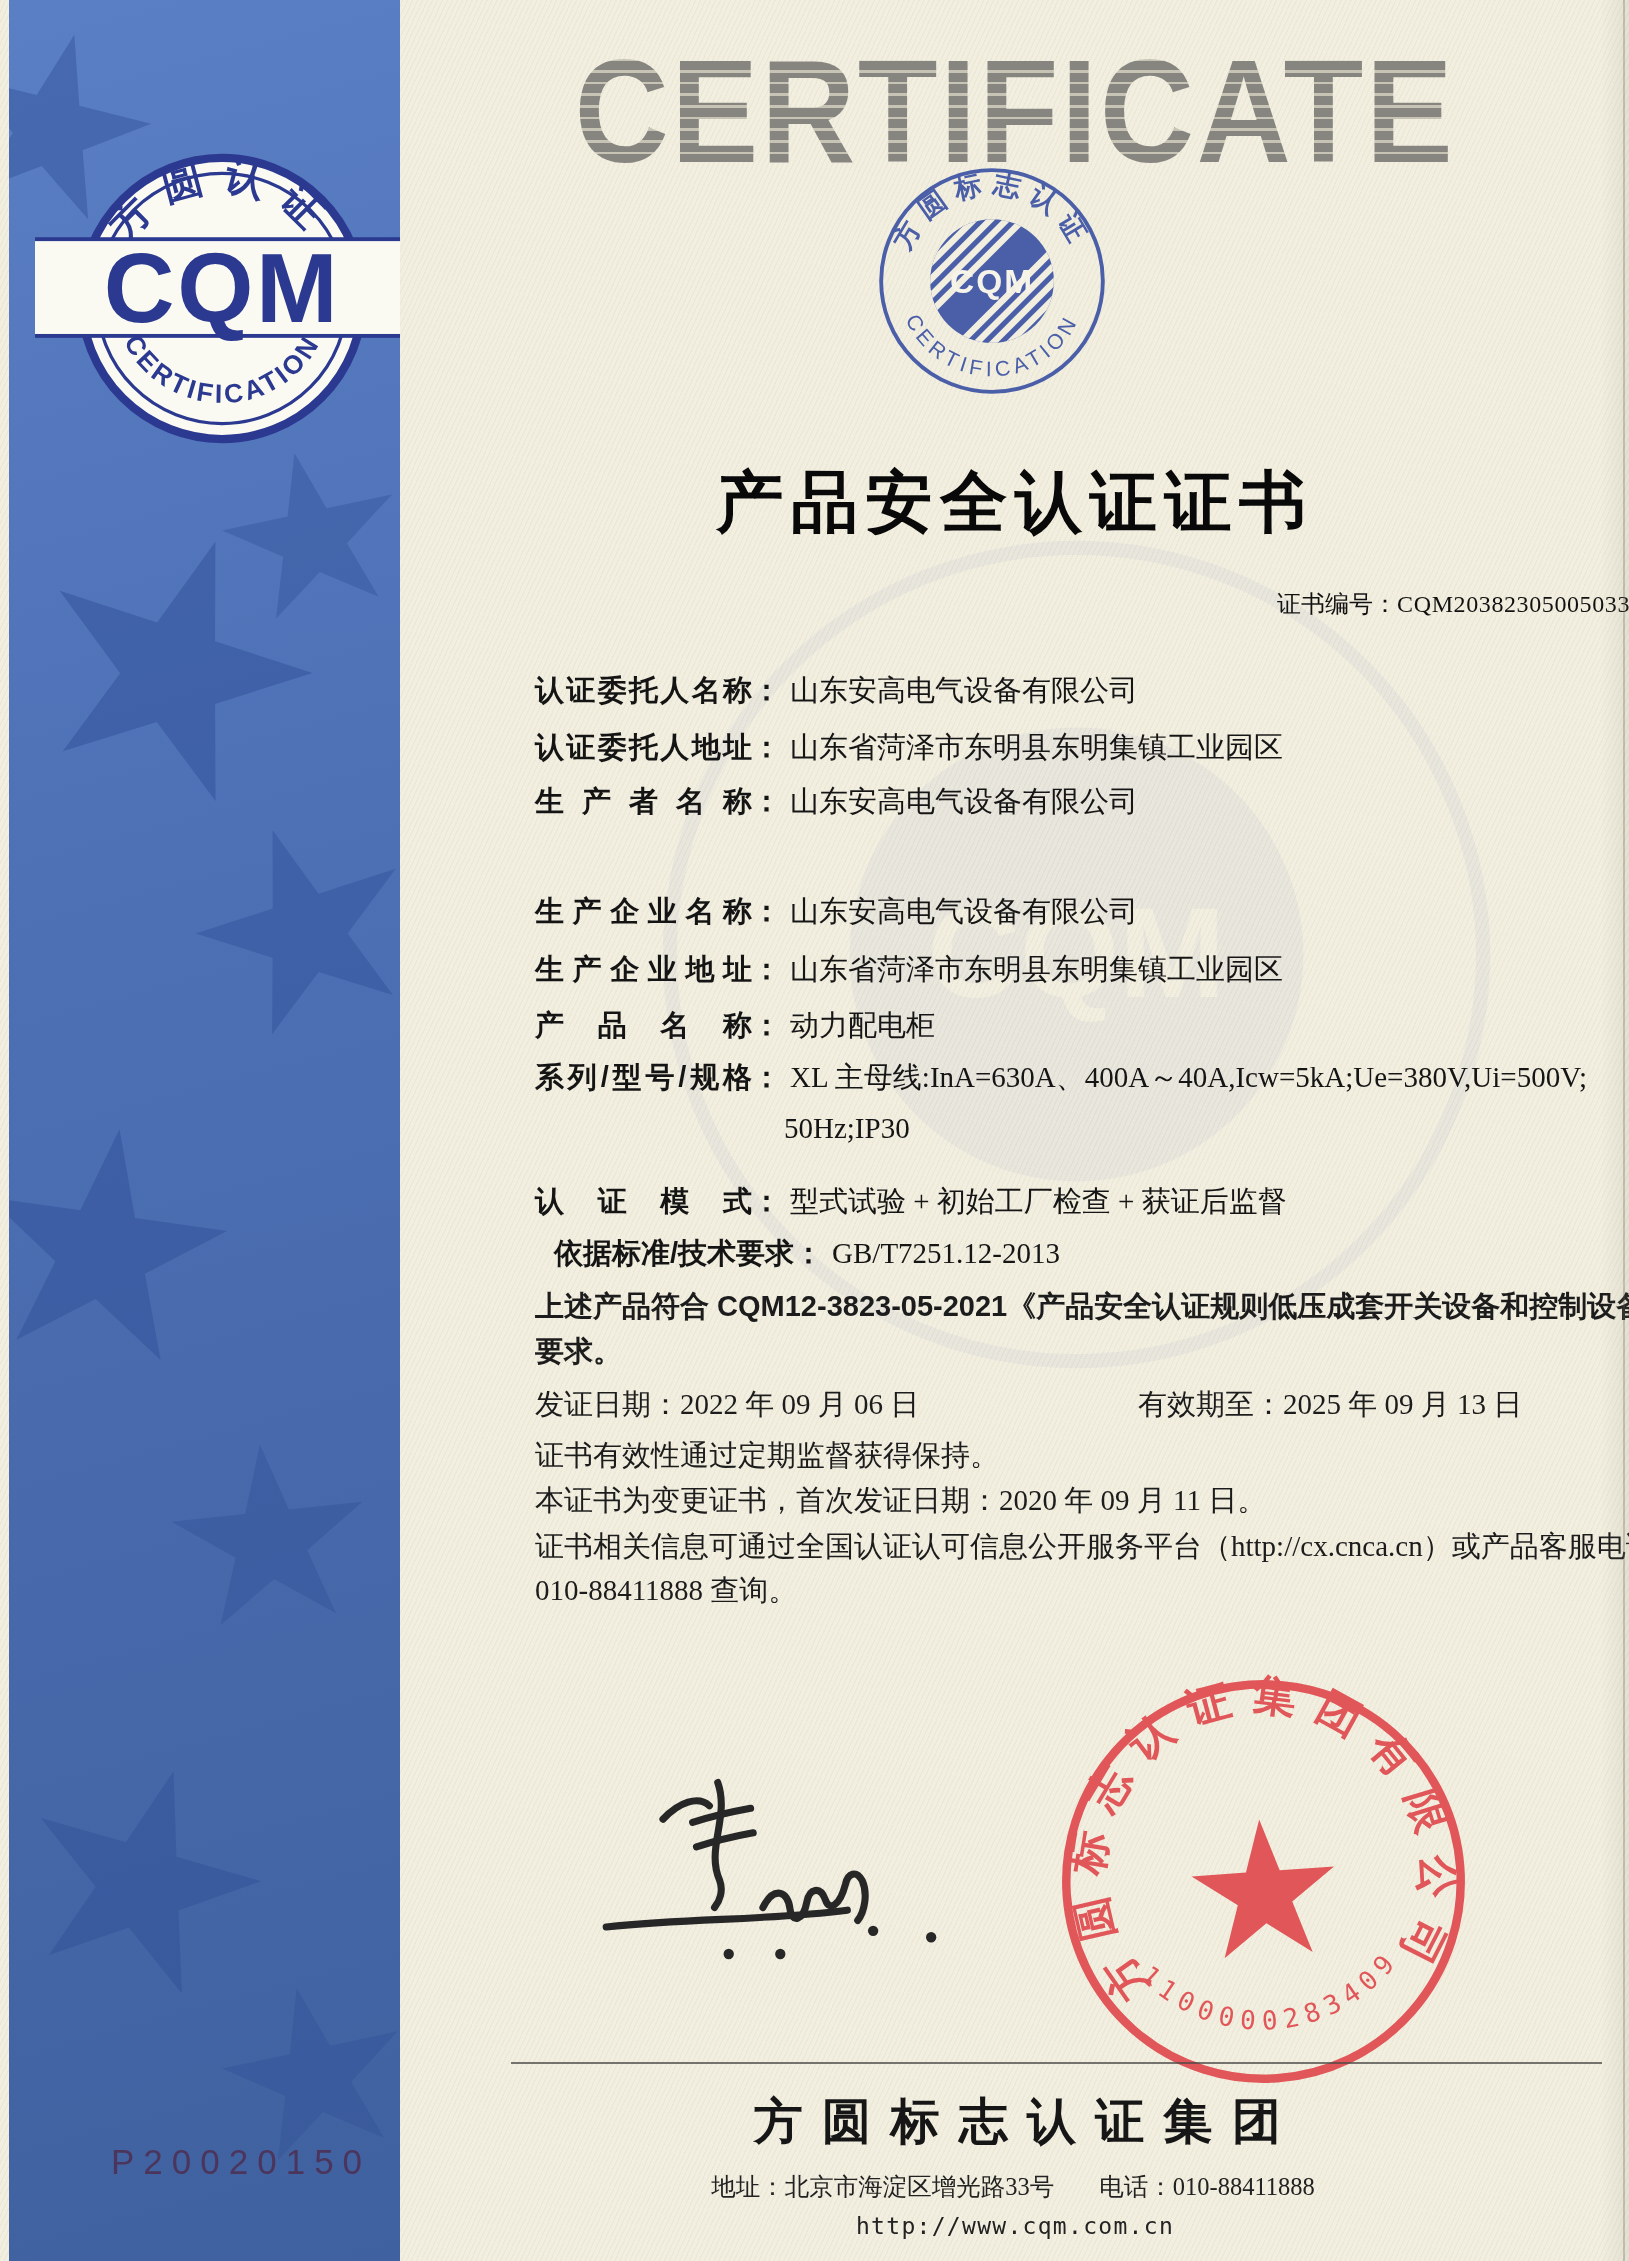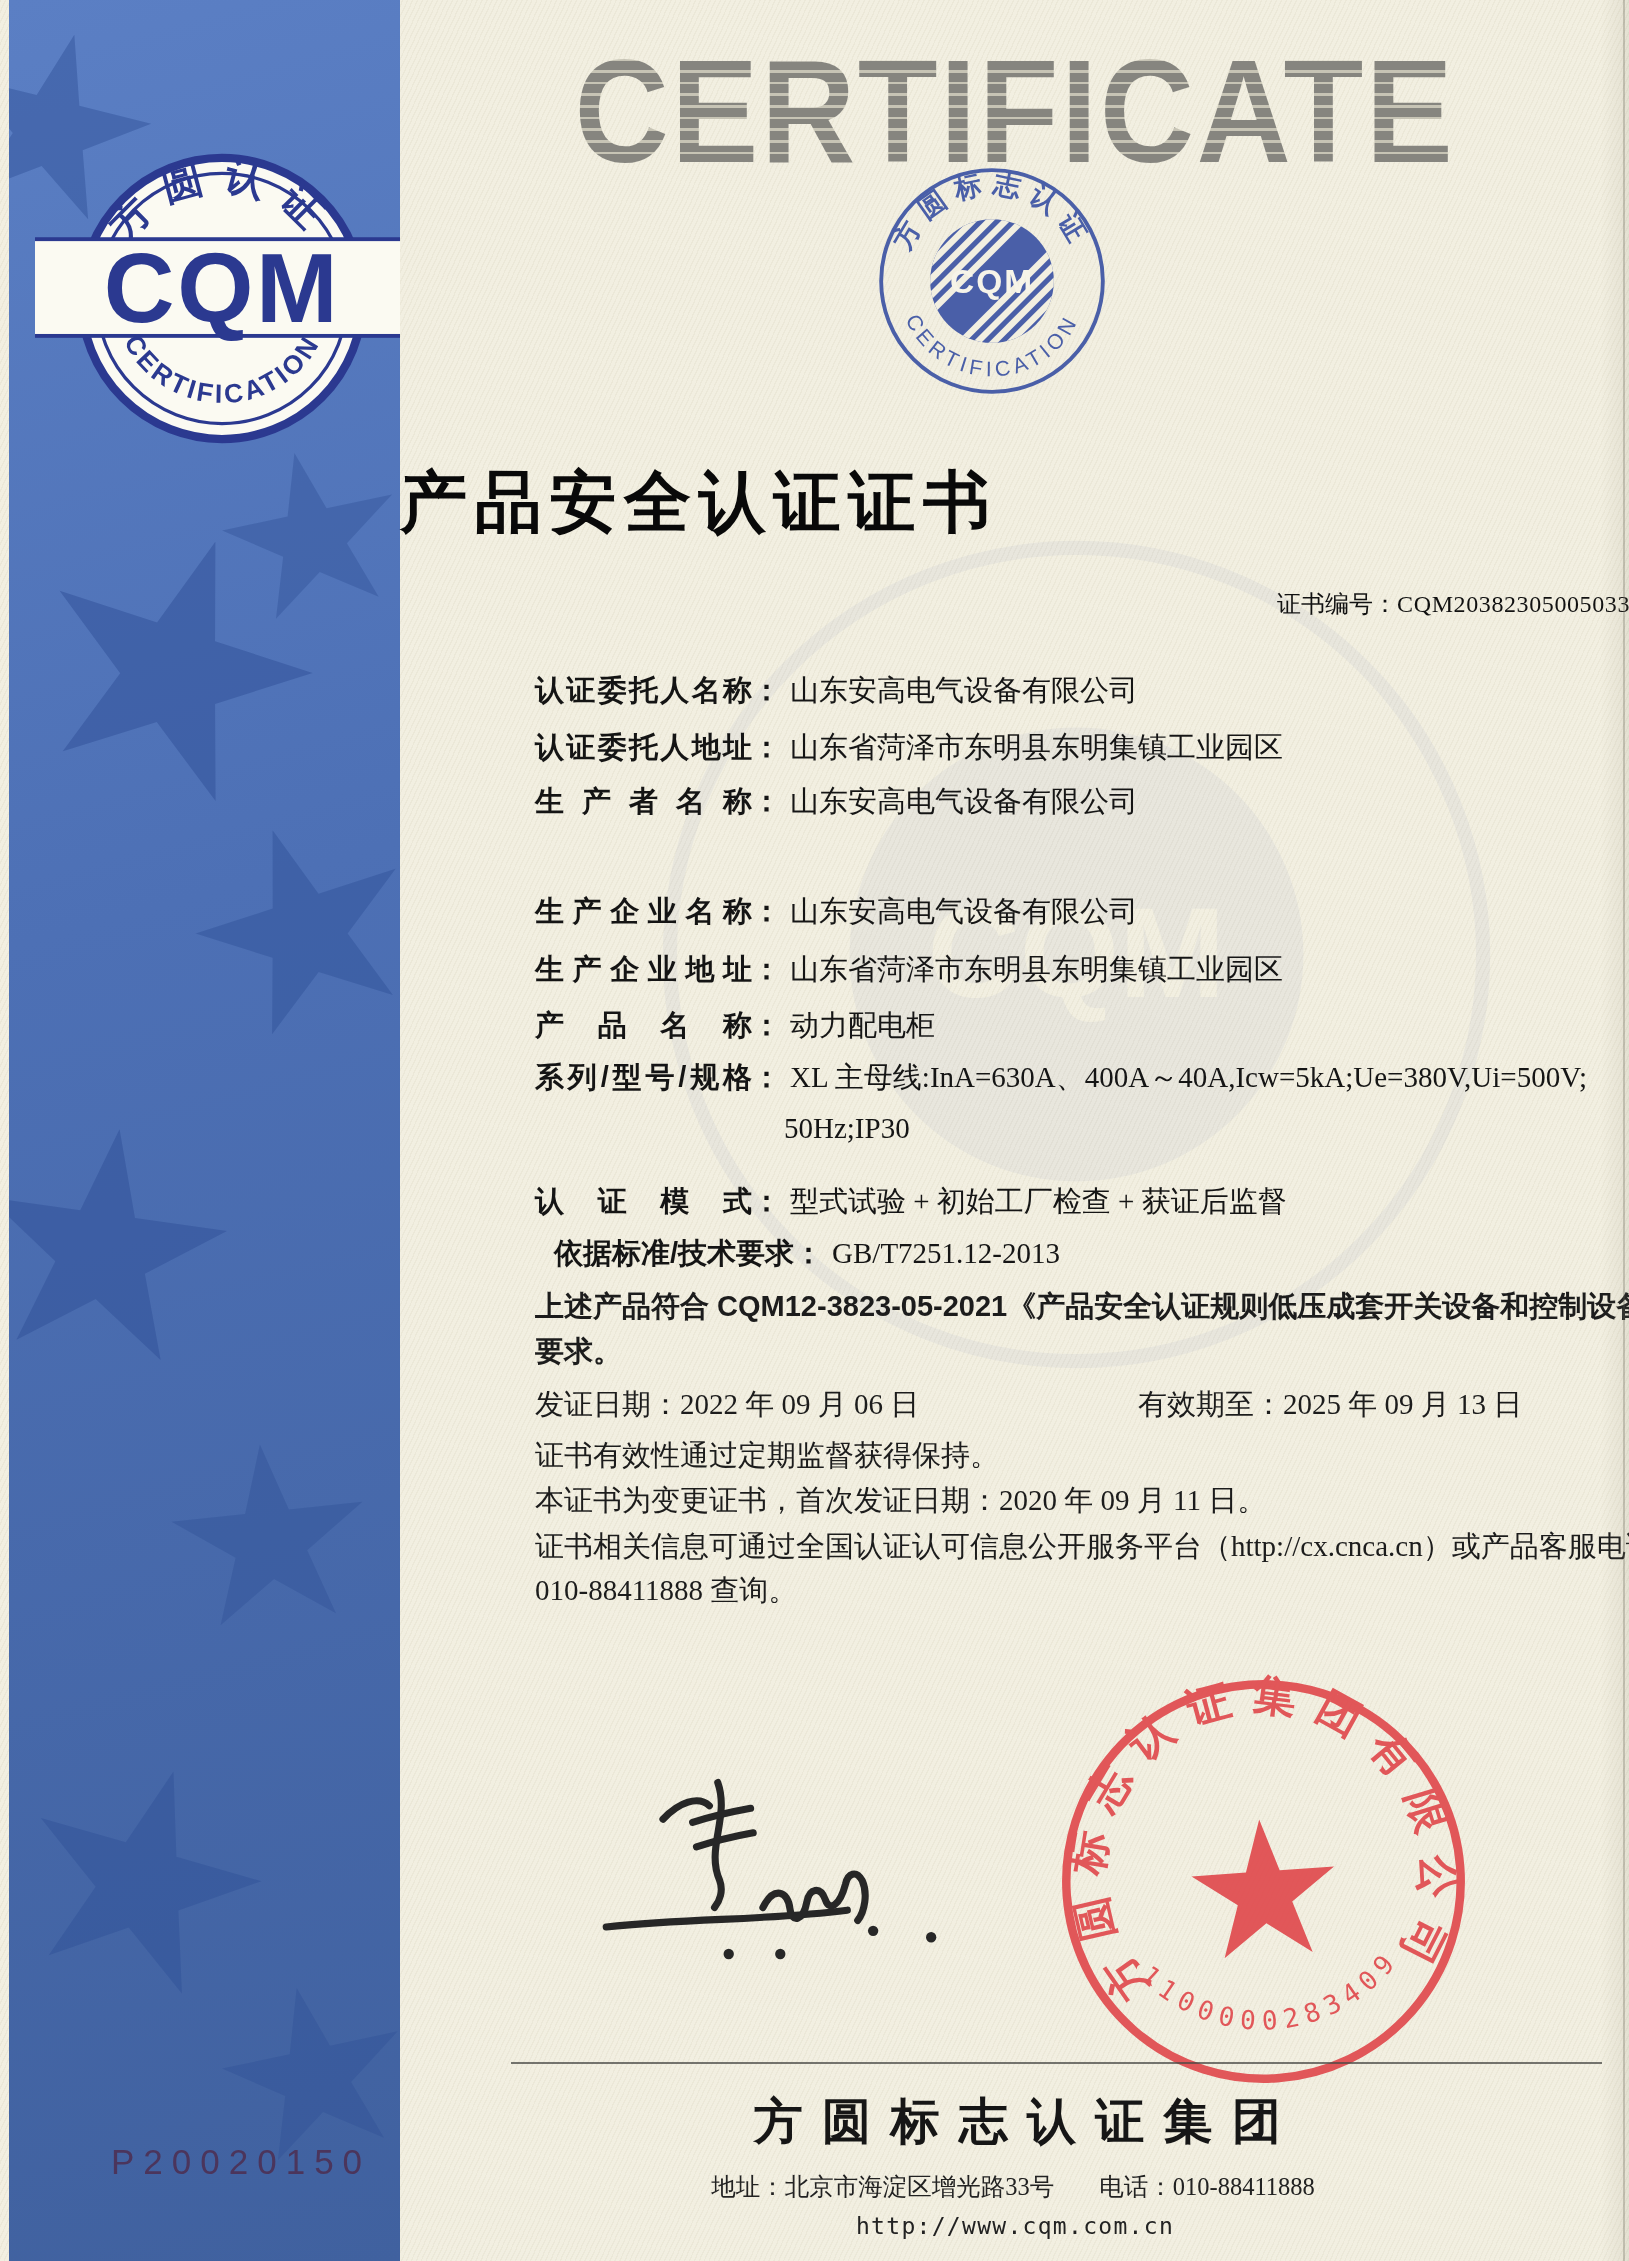--- a/index.html
+++ b/index.html
@@ -28,21 +28,21 @@
         -webkit-background-clip:text;background-clip:text;color:transparent;}
 
   
   .emblem{position:absolute;left:876px;top:165px;width:232px;height:232px;}
   .ghost-emblem{position:absolute;left:651px;top:529px;width:851px;height:851px;opacity:.055;}
   .badge{position:absolute;left:26px;top:150px;width:374px;height:297px;}
   .stamp{position:absolute;left:1048px;top:1666px;width:431px;height:431px;opacity:.9;transform:rotate(-4deg);}
   .signature{position:absolute;left:566px;top:1758px;width:426px;height:245px;}
 
   
-  .main-title{position:absolute;left:400px;right:0;top:457px;
+  .main-title{position:absolute;left:400px;right:0;top:457px;text-align:center;
         font-weight:900;font-size:67px;letter-spacing:7.7px;color:#090909;}
   .cert-no-line{position:absolute;left:400px;right:0;top:588px;text-align:right;font-size:24px;color:#111;}
   .cert-no-line .num{font-family:"Liberation Serif",serif;letter-spacing:0.6px;}
 
   
   .row{position:absolute;left:535px;width:1006px;white-space:nowrap;font-size:29px;line-height:37px;}
   .flabel{display:inline-block;width:217px;text-align:justify;text-align-last:justify;vertical-align:bottom;
         font-family:"Liberation Sans","DejaVu Sans",sans-serif;font-weight:700;color:#141414;}
   .flabel.wide{width:auto;text-align-last:auto;margin-left:19px;}
   .fcolon{font-family:"Liberation Sans","DejaVu Sans",sans-serif;font-weight:700;color:#141414;}

